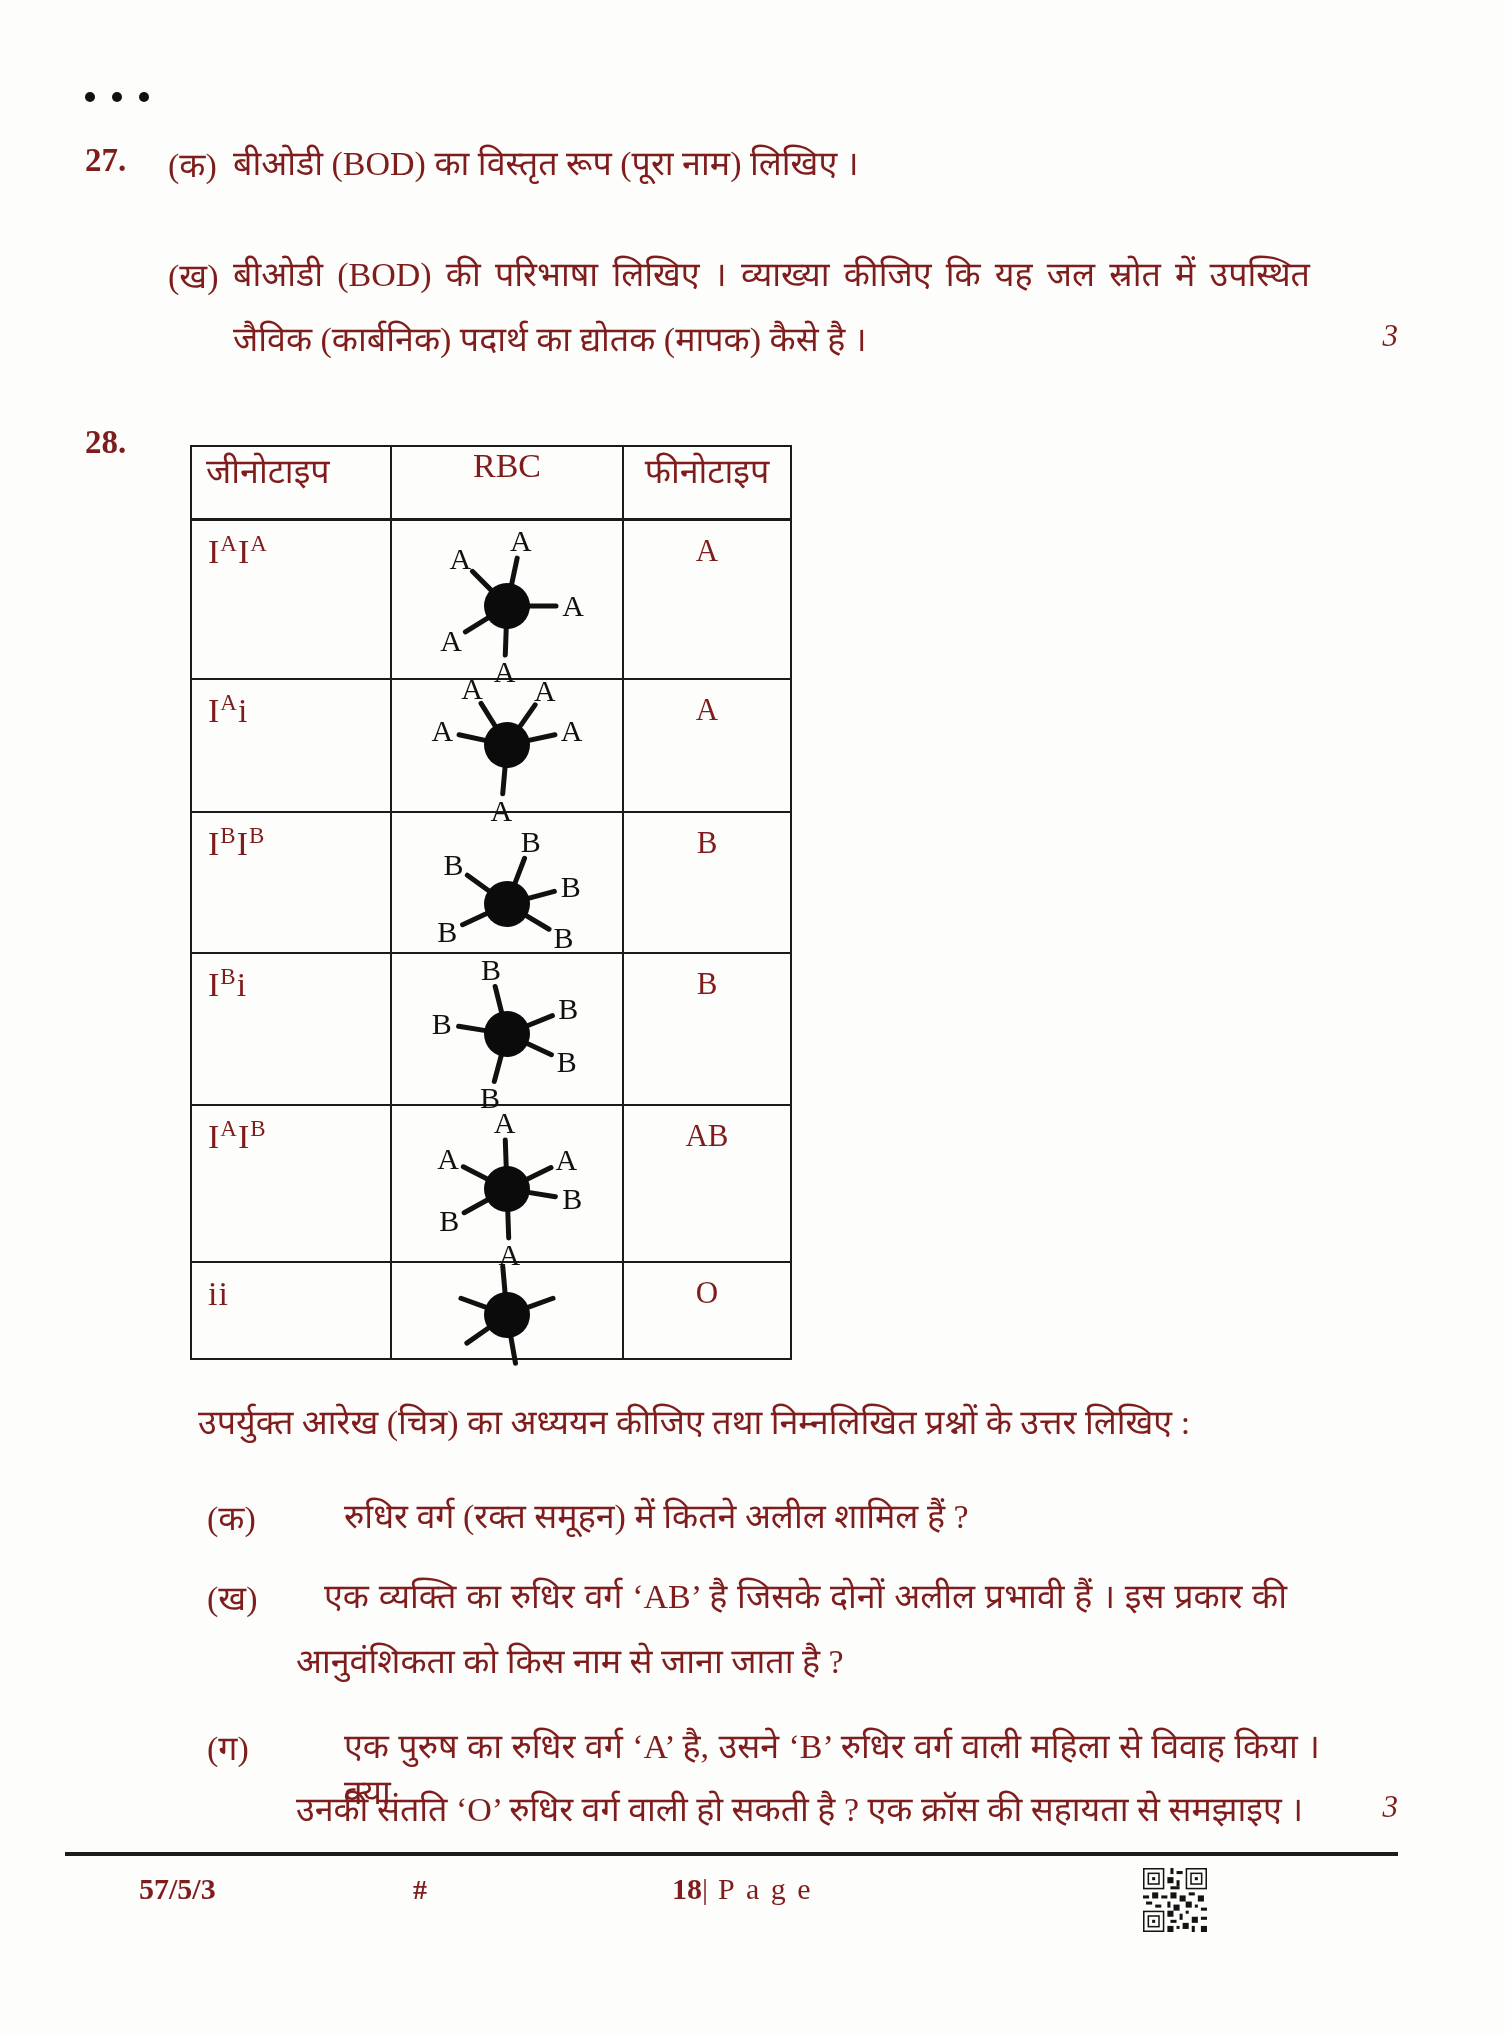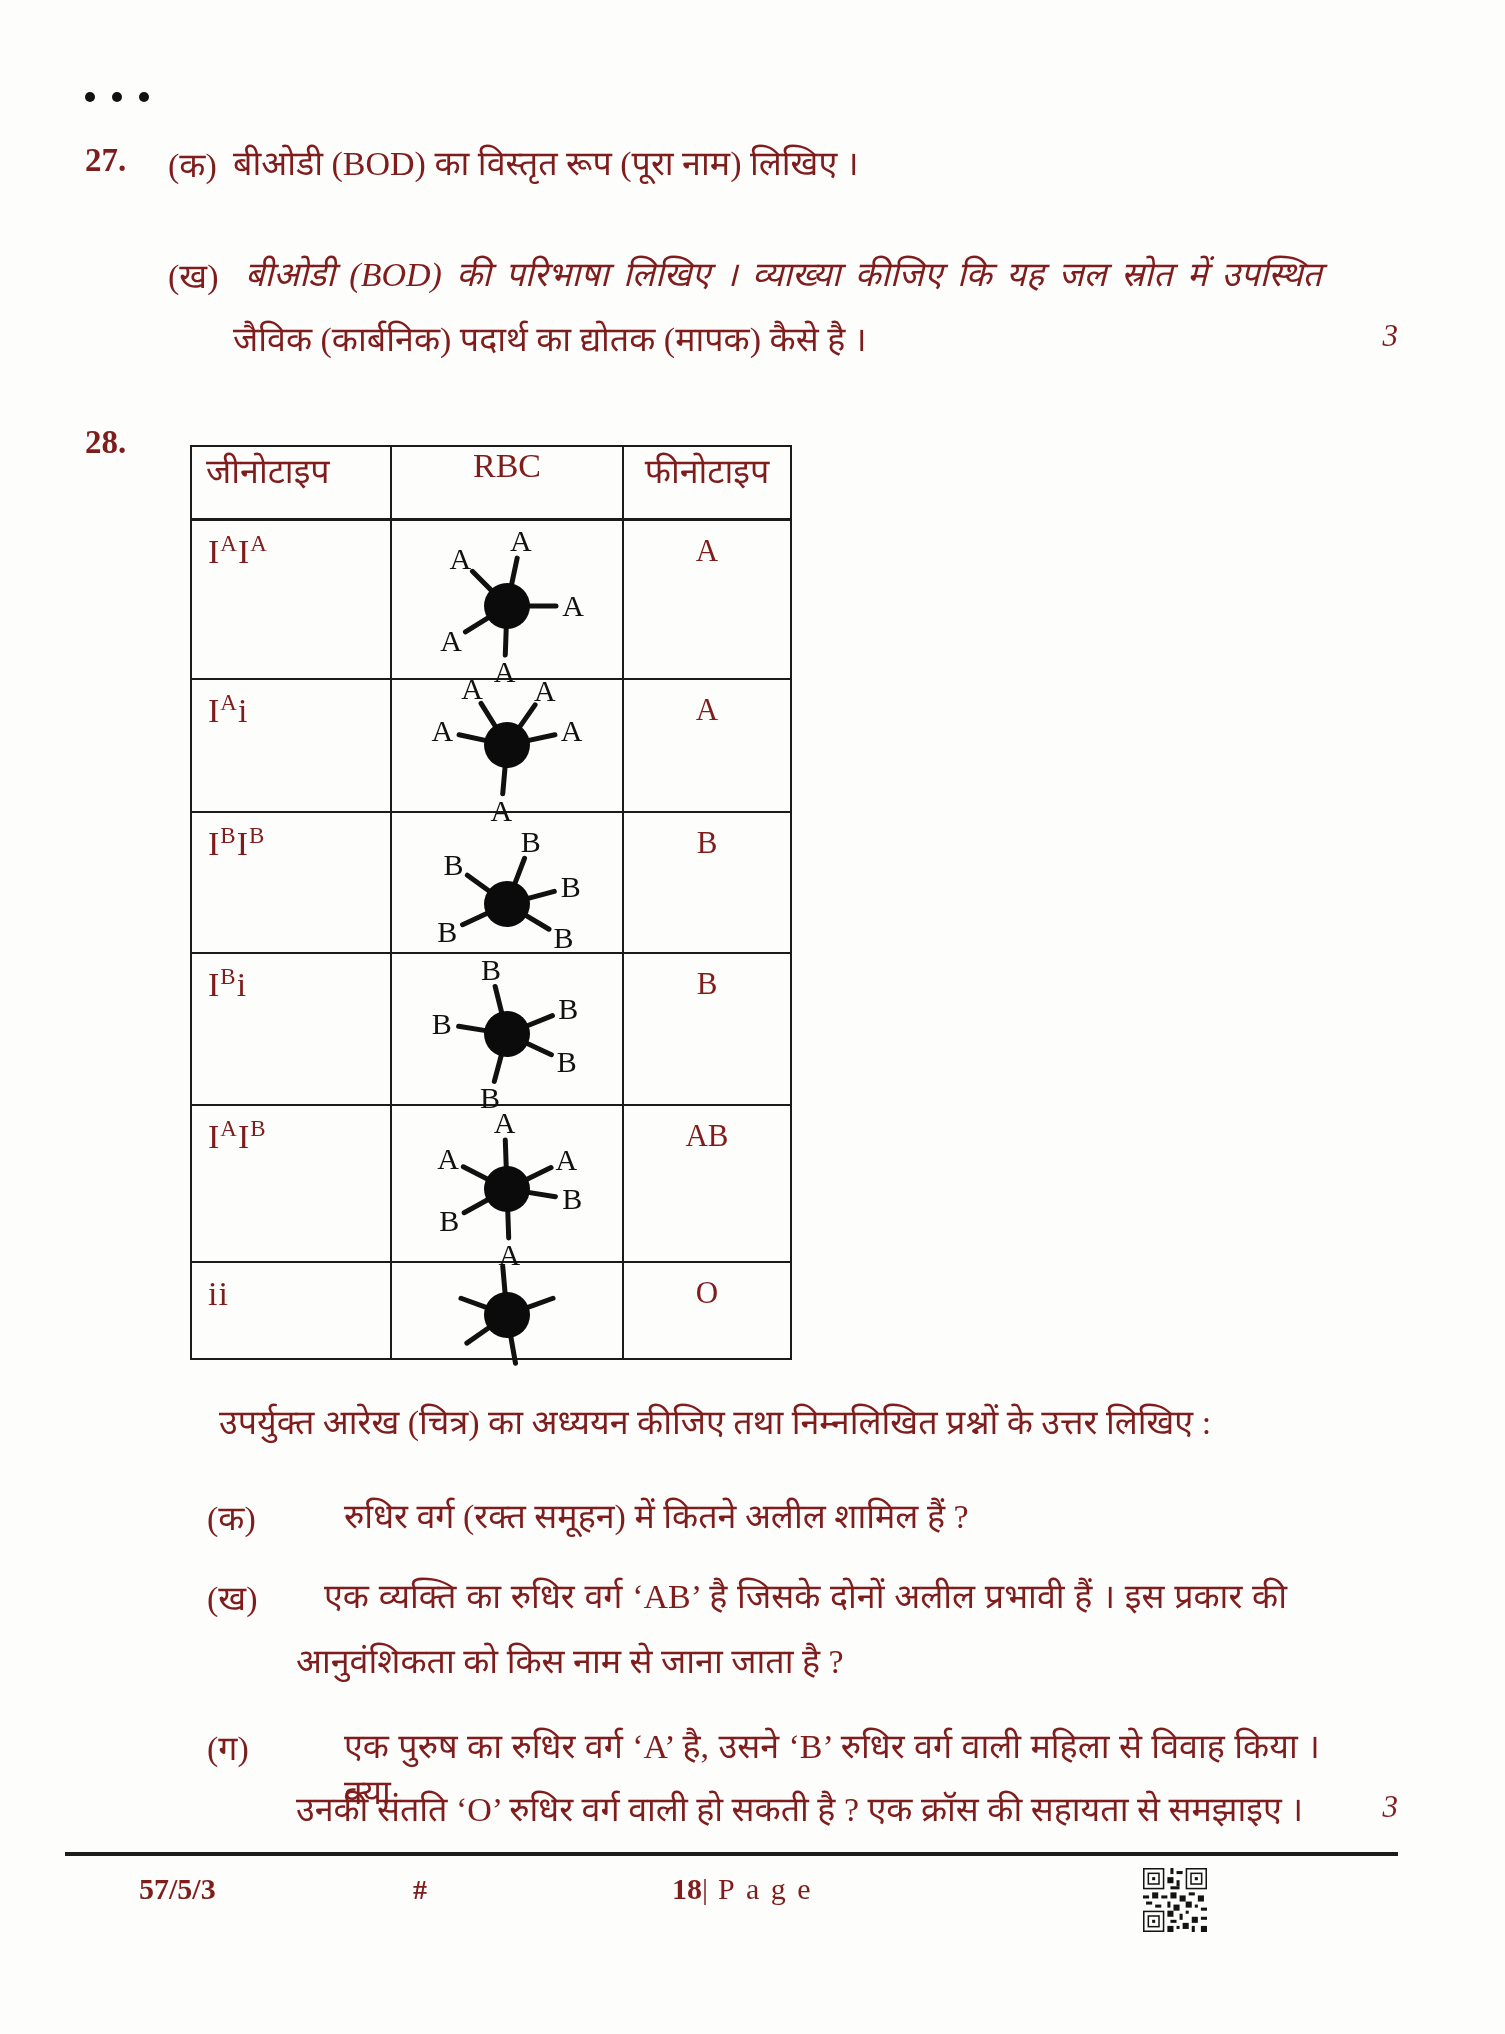--- a/index.html
+++ b/index.html
@@ -49,21 +49,21 @@
     <span class="dot"></span>
     <span class="dot"></span>
     <span class="dot"></span>
   </div>
 
   <div class="abs qnum" style="left:85px;top:142px;">27.</div>
   <div class="abs sublabel" style="left:168px;top:141px;">(क)</div>
   <div class="abs hline" style="left:233px;top:141px;">बीओडी (BOD) का विस्तृत रूप (पूरा नाम) लिखिए ।</div>
 
   <div class="abs sublabel" style="left:168px;top:252px;">(ख)</div>
-  <div class="abs hline jline" style="left:245px;top:252px;width:1077px;font-style:italic;">बीओडी (BOD) की परिभाषा लिखिए । व्याख्या कीजिए कि यह जल स्रोत में उपस्थित</div>
+  <div class="abs hline jline" style="left:233px;top:252px;width:1077px;">बीओडी (BOD) की परिभाषा लिखिए । व्याख्या कीजिए कि यह जल स्रोत में उपस्थित</div>
   <div class="abs hline" style="left:233px;top:317px;">जैविक (कार्बनिक) पदार्थ का द्योतक (मापक) कैसे है ।</div>
   <div class="abs marks" style="left:1362px;top:318px;">3</div>
 
   <div class="abs qnum" style="left:85px;top:424px;">28.</div>
 
   <table class="geno abs" style="left:190px;top:445px;width:600px;">
     <colgroup>
         <col style="width:200px">
         <col style="width:232px">
         <col style="width:168px">
@@ -205,21 +205,21 @@
               <circle cx="115" cy="52" r="23" fill="#0b0b0b"></circle>
             </svg>
           </td>
       <td>
             <div class="ph">O</div>
           </td>
     </tr>
   </tbody>
     </table>
 
-  <div class="abs hline" style="left:219px;top:1400px;">उपर्युक्त आरेख (चित्र) का अध्ययन कीजिए तथा निम्नलिखित प्रश्नों के उत्तर लिखिए :</div>
+  <div class="abs hline" style="left:198px;top:1400px;">उपर्युक्त आरेख (चित्र) का अध्ययन कीजिए तथा निम्नलिखित प्रश्नों के उत्तर लिखिए :</div>
 
   <div class="abs sublabel" style="left:207px;top:1494px;">(क)</div>
   <div class="abs hline" style="left:344px;top:1494px;">रुधिर वर्ग (रक्त समूहन) में कितने अलील शामिल हैं ?</div>
 
   <div class="abs sublabel" style="left:207px;top:1574px;">(ख)</div>
   <div class="abs hline jline" style="left:324px;top:1574px;width:963px;">एक व्यक्ति का रुधिर वर्ग ‘AB’ है जिसके दोनों अलील प्रभावी हैं । इस प्रकार की</div>
   <div class="abs hline" style="left:296px;top:1639px;">आनुवंशिकता को किस नाम से जाना जाता है ?</div>
 
   <div class="abs sublabel" style="left:207px;top:1724px;">(ग)</div>
   <div class="abs hline jline" style="left:344px;top:1724px;width:976px;">एक पुरुष का रुधिर वर्ग ‘A’ है, उसने ‘B’ रुधिर वर्ग वाली महिला से विवाह किया । क्या</div>

